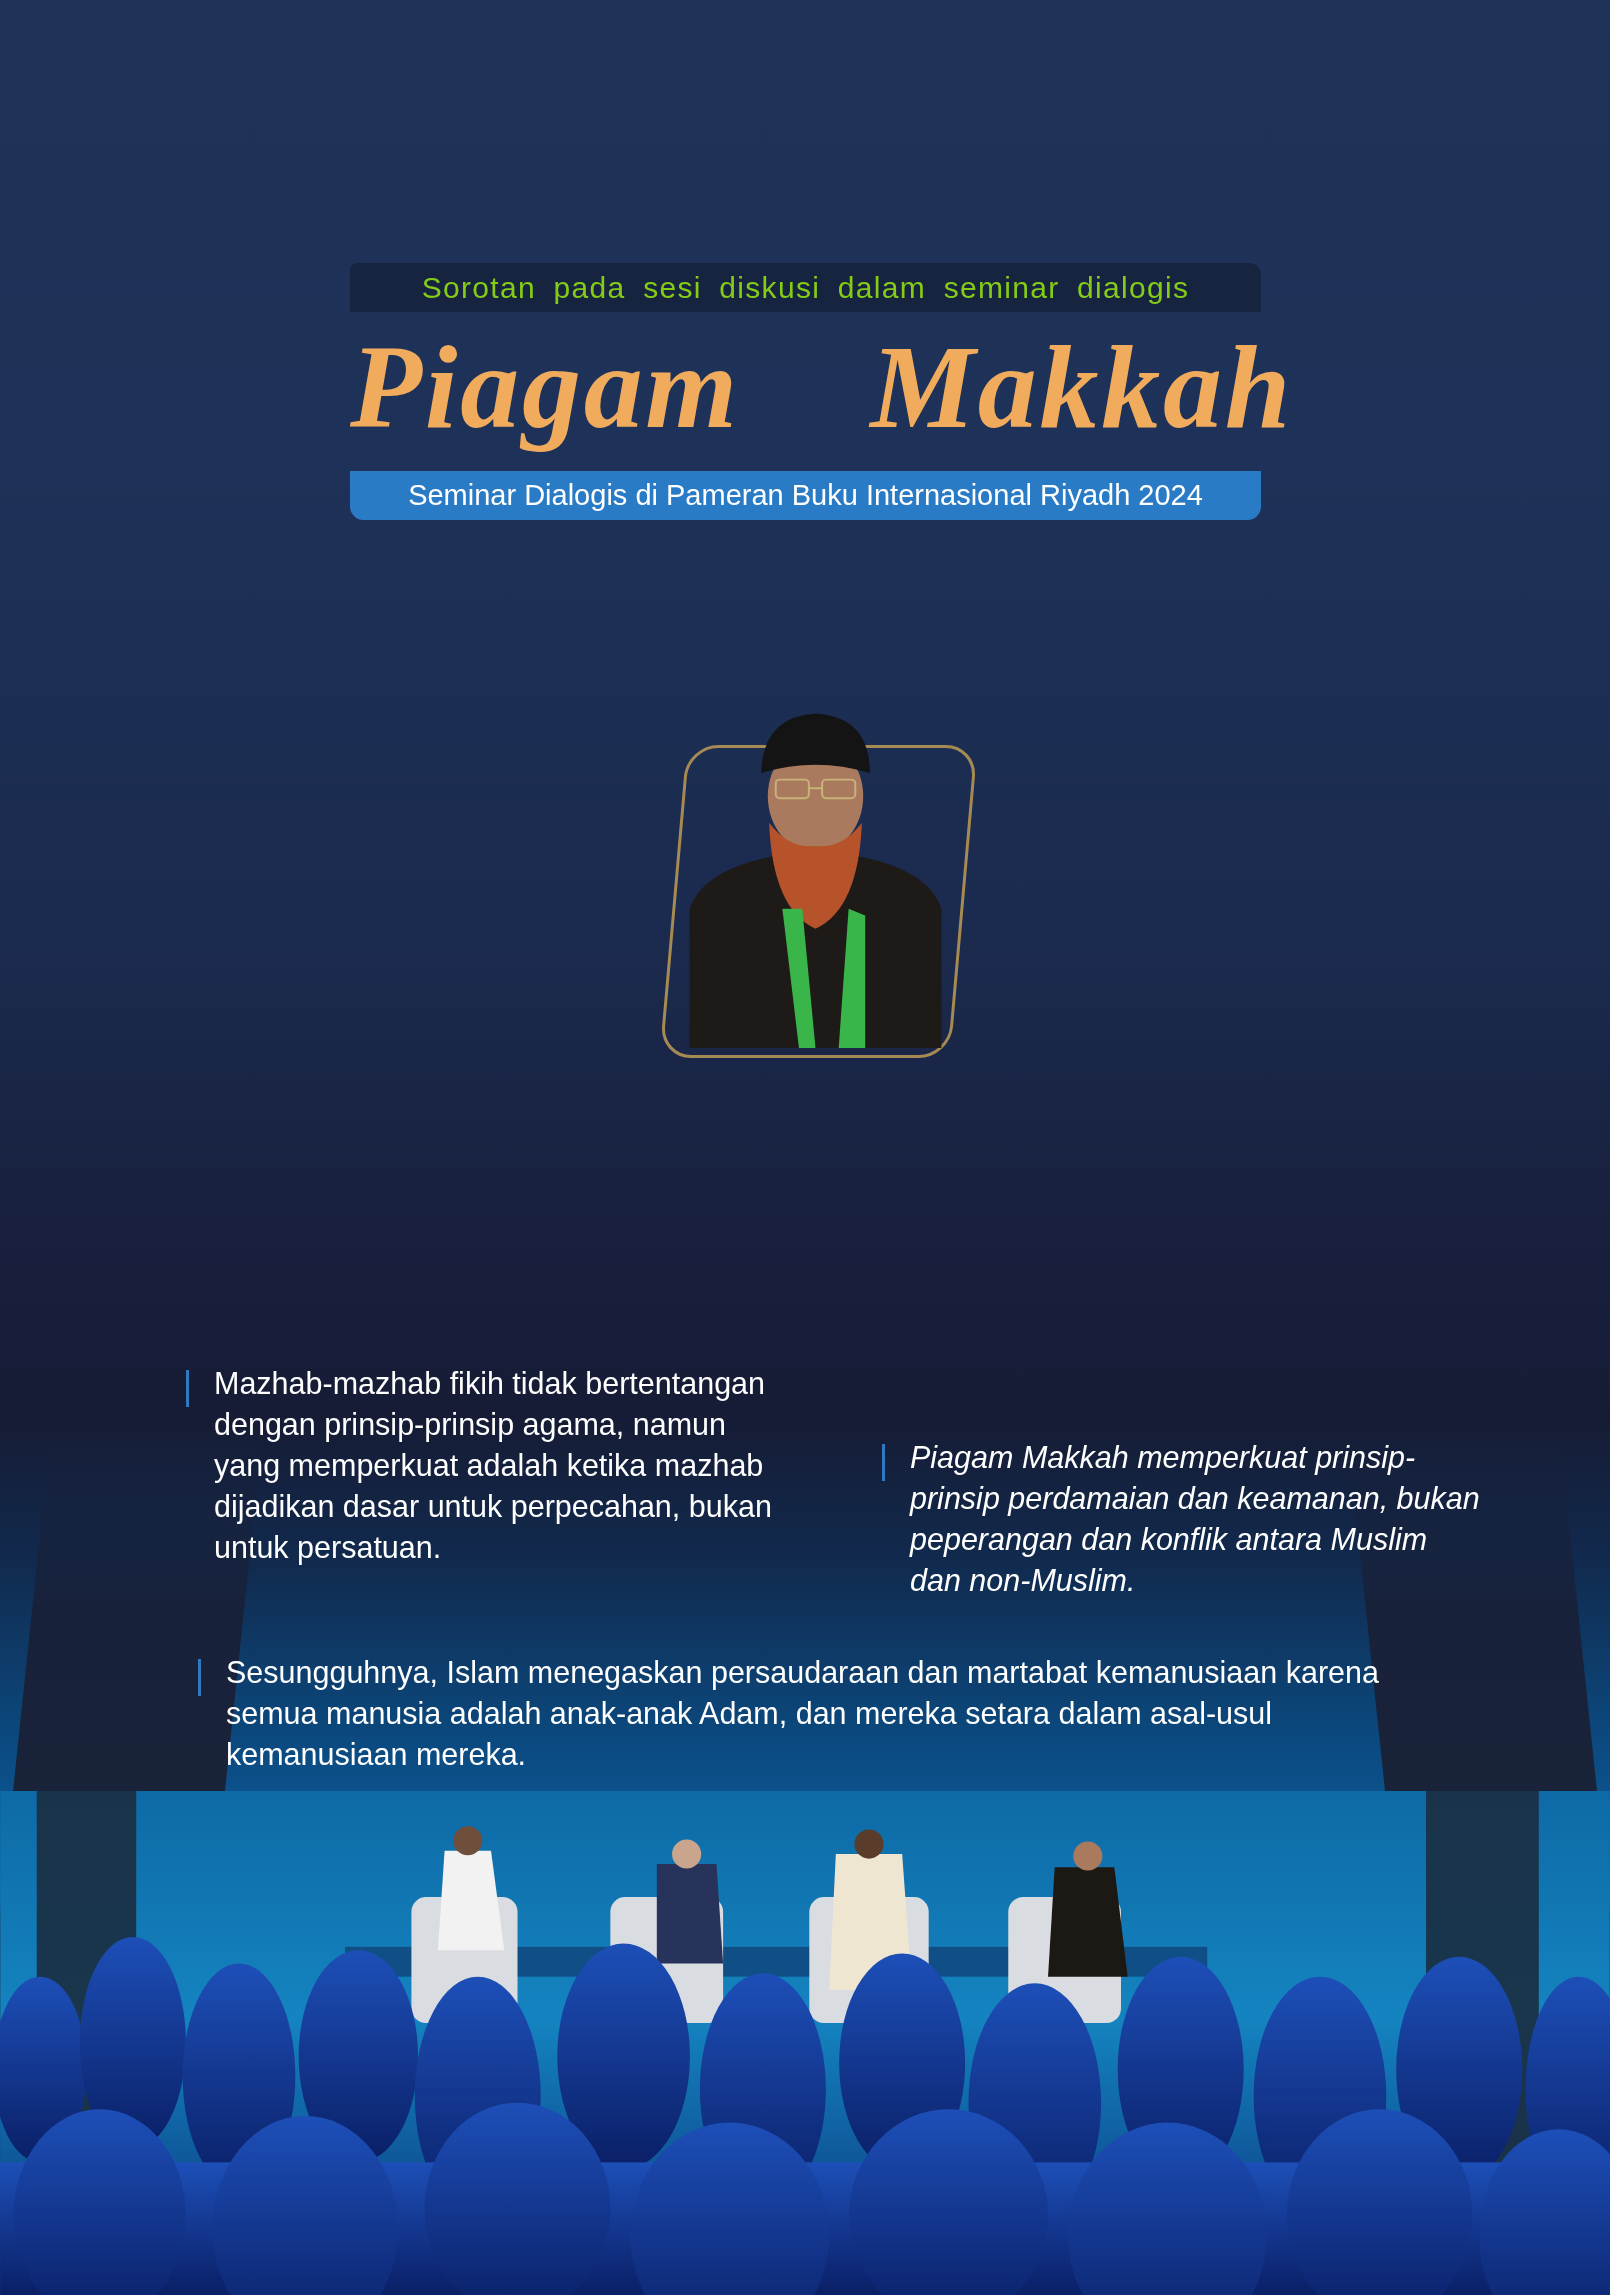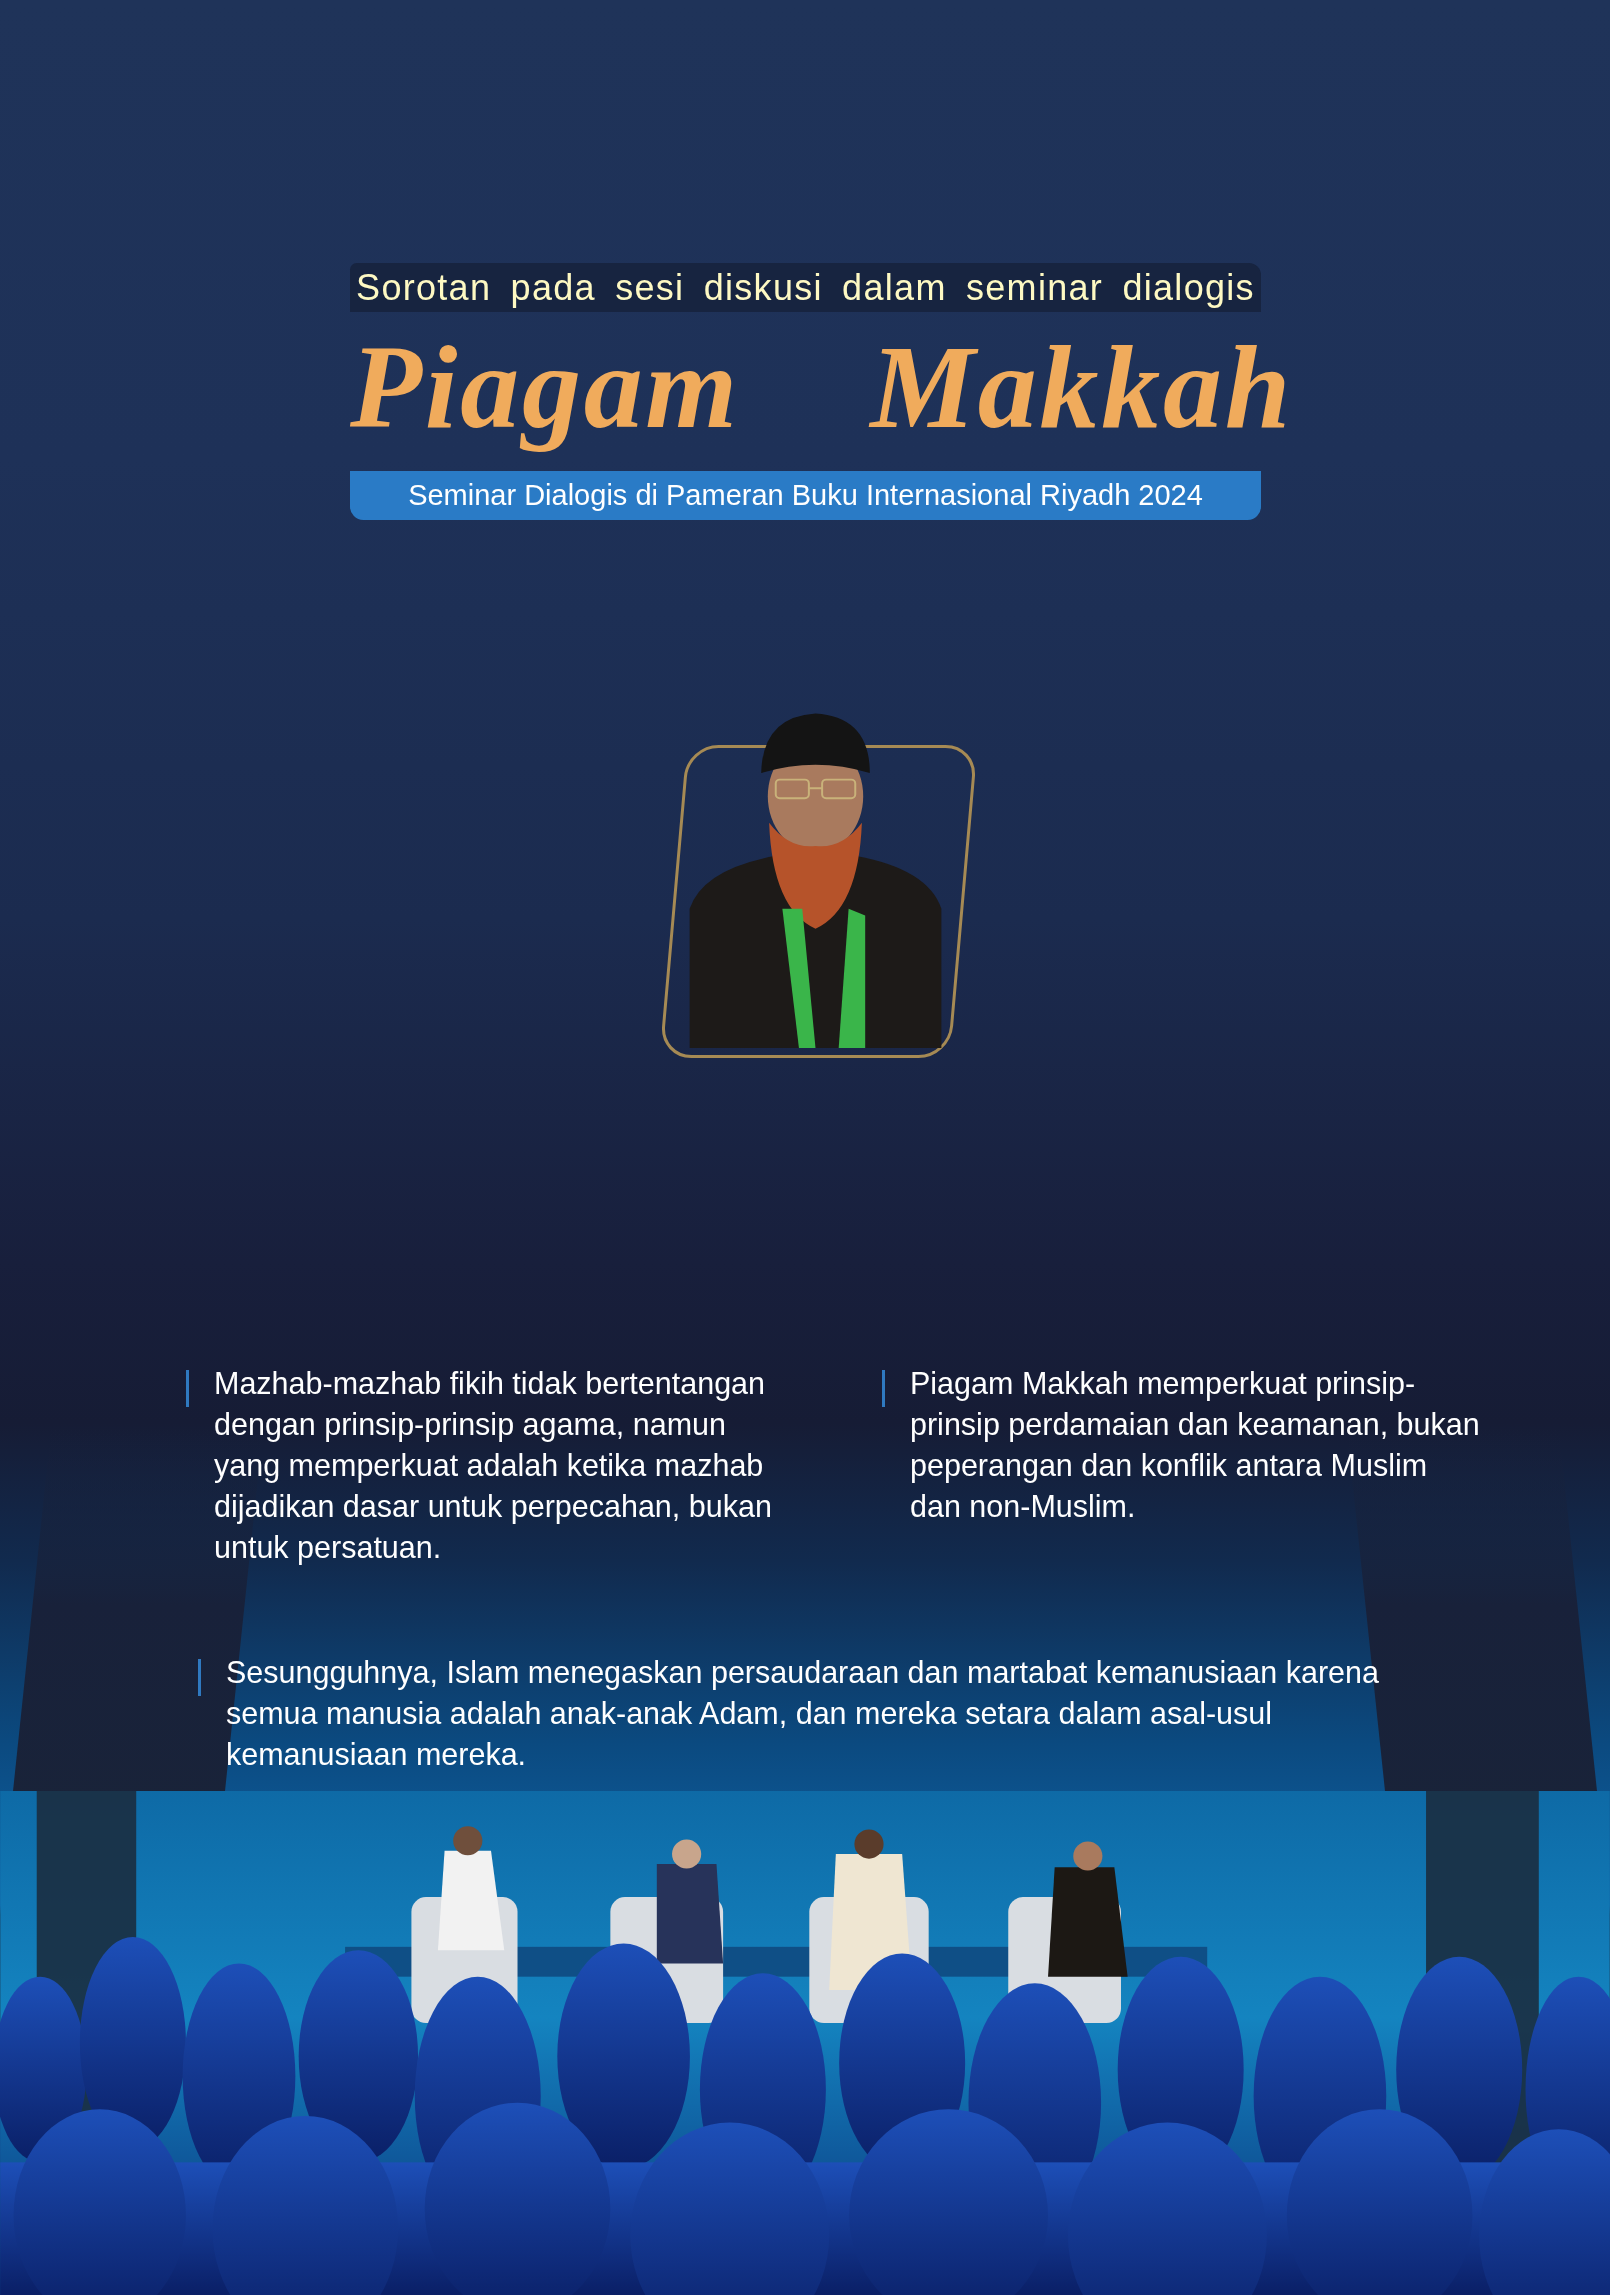--- a/index.html
+++ b/index.html
@@ -4,34 +4,34 @@
 <style>
   html, body { margin: 0; padding: 0; }
   body { width: 1610px; height: 2295px; overflow: hidden; background: #1e3158; font-family: "Liberation Sans", sans-serif; }
   .poster { position: relative; width: 1610px; height: 2295px; overflow: hidden;
     background: linear-gradient(180deg, #1f3359 0%, #1e3158 20%, #1b2b4f 40%, #181f3c 55%, #161c35 62%, #112a4e 68%, #0b4a80 76%, #0f5fa0 82%, #1258a0 88%, #0e3c7a 100%); }
   .pillar { position: absolute; top: 1426px; width: 212px; height: 597px; background: linear-gradient(180deg, rgba(20,28,50,0) 0%, #18213a 30%, #1a2538 100%); }
   .pillar.left { left: 20px; transform: skewX(-6deg); }
   .pillar.right { right: 20px; transform: skewX(6deg); }
   .top-block { position: absolute; left: 350px; top: 263px; width: 911px; }
   .kicker { background: #172440; border-radius: 6.6px 12px 0 0; height: 49px; display: flex; align-items: center; justify-content: center; }
-  .kicker span { color: #fef9c3; font-size: 36px; letter-spacing: 1.3px; word-spacing: 8px; }
+  .kicker span { color: #84cc16; font-size: 30px; letter-spacing: 1.3px; word-spacing: 8px; }
   .title { text-align: center; color: #f0ab5c; font-family: "Liberation Serif", serif; font-weight: bold; font-size: 118px; line-height: 1; margin-top: 17px; letter-spacing: 2.7px; word-spacing: 33px; font-style: italic; }
   .subtitle { text-align: center; color: #ffffff; font-size: 40px; margin-top: 9.3px; }
   .pill { margin-top: 24px; background: #2a7bc6; border-radius: 0 0 13.3px 13.3px; height: 49px; display: flex; align-items: center; justify-content: center; }
   .pill span { color: #ffffff; font-size: 29px; }
   .portrait-frame { position: absolute; left: 673px; top: 745px; width: 285px; height: 307px; border: 3.3px solid #a68a54; border-radius: 32px; transform: skewX(-5deg); overflow: visible; }
   .portrait { position: absolute; left: 683px; top: 710px; width: 265px; height: 338px; }
   .caption { position: absolute; left: 517px; top: 1075px; width: 597px; text-align: center; }
   .caption .line { color: #ffffff; font-size: 28px; line-height: 37px; }
   .caption .name { color: #e6a53c; font-size: 46px; margin-top: 8px; font-weight: normal; }
   .quote { position: absolute; color: #ffffff; font-size: 30.5px; line-height: 41px; }
   .quote .bar { position: absolute; left: -28px; top: 6.6px; width: 2.7px; height: 37px; background: #2f79c0; }
   .q1 { left: 214px; top: 1363px; width: 584px; }
-  .q2 { left: 910px; top: 1363px; width: 571px; }
+  .q2 { left: 910px; top: 1437px; width: 571px; font-style: italic; }
   .q3 { left: 226px; top: 1652px; width: 1194px; }
   .stage { position: absolute; left: 0; top: 1791px; width: 1610px; height: 504px; }
 </style>
 </head>
 <body>
 
 <div class="poster">
 
   <div class="pillar left"></div>
   <div class="pillar right"></div>

